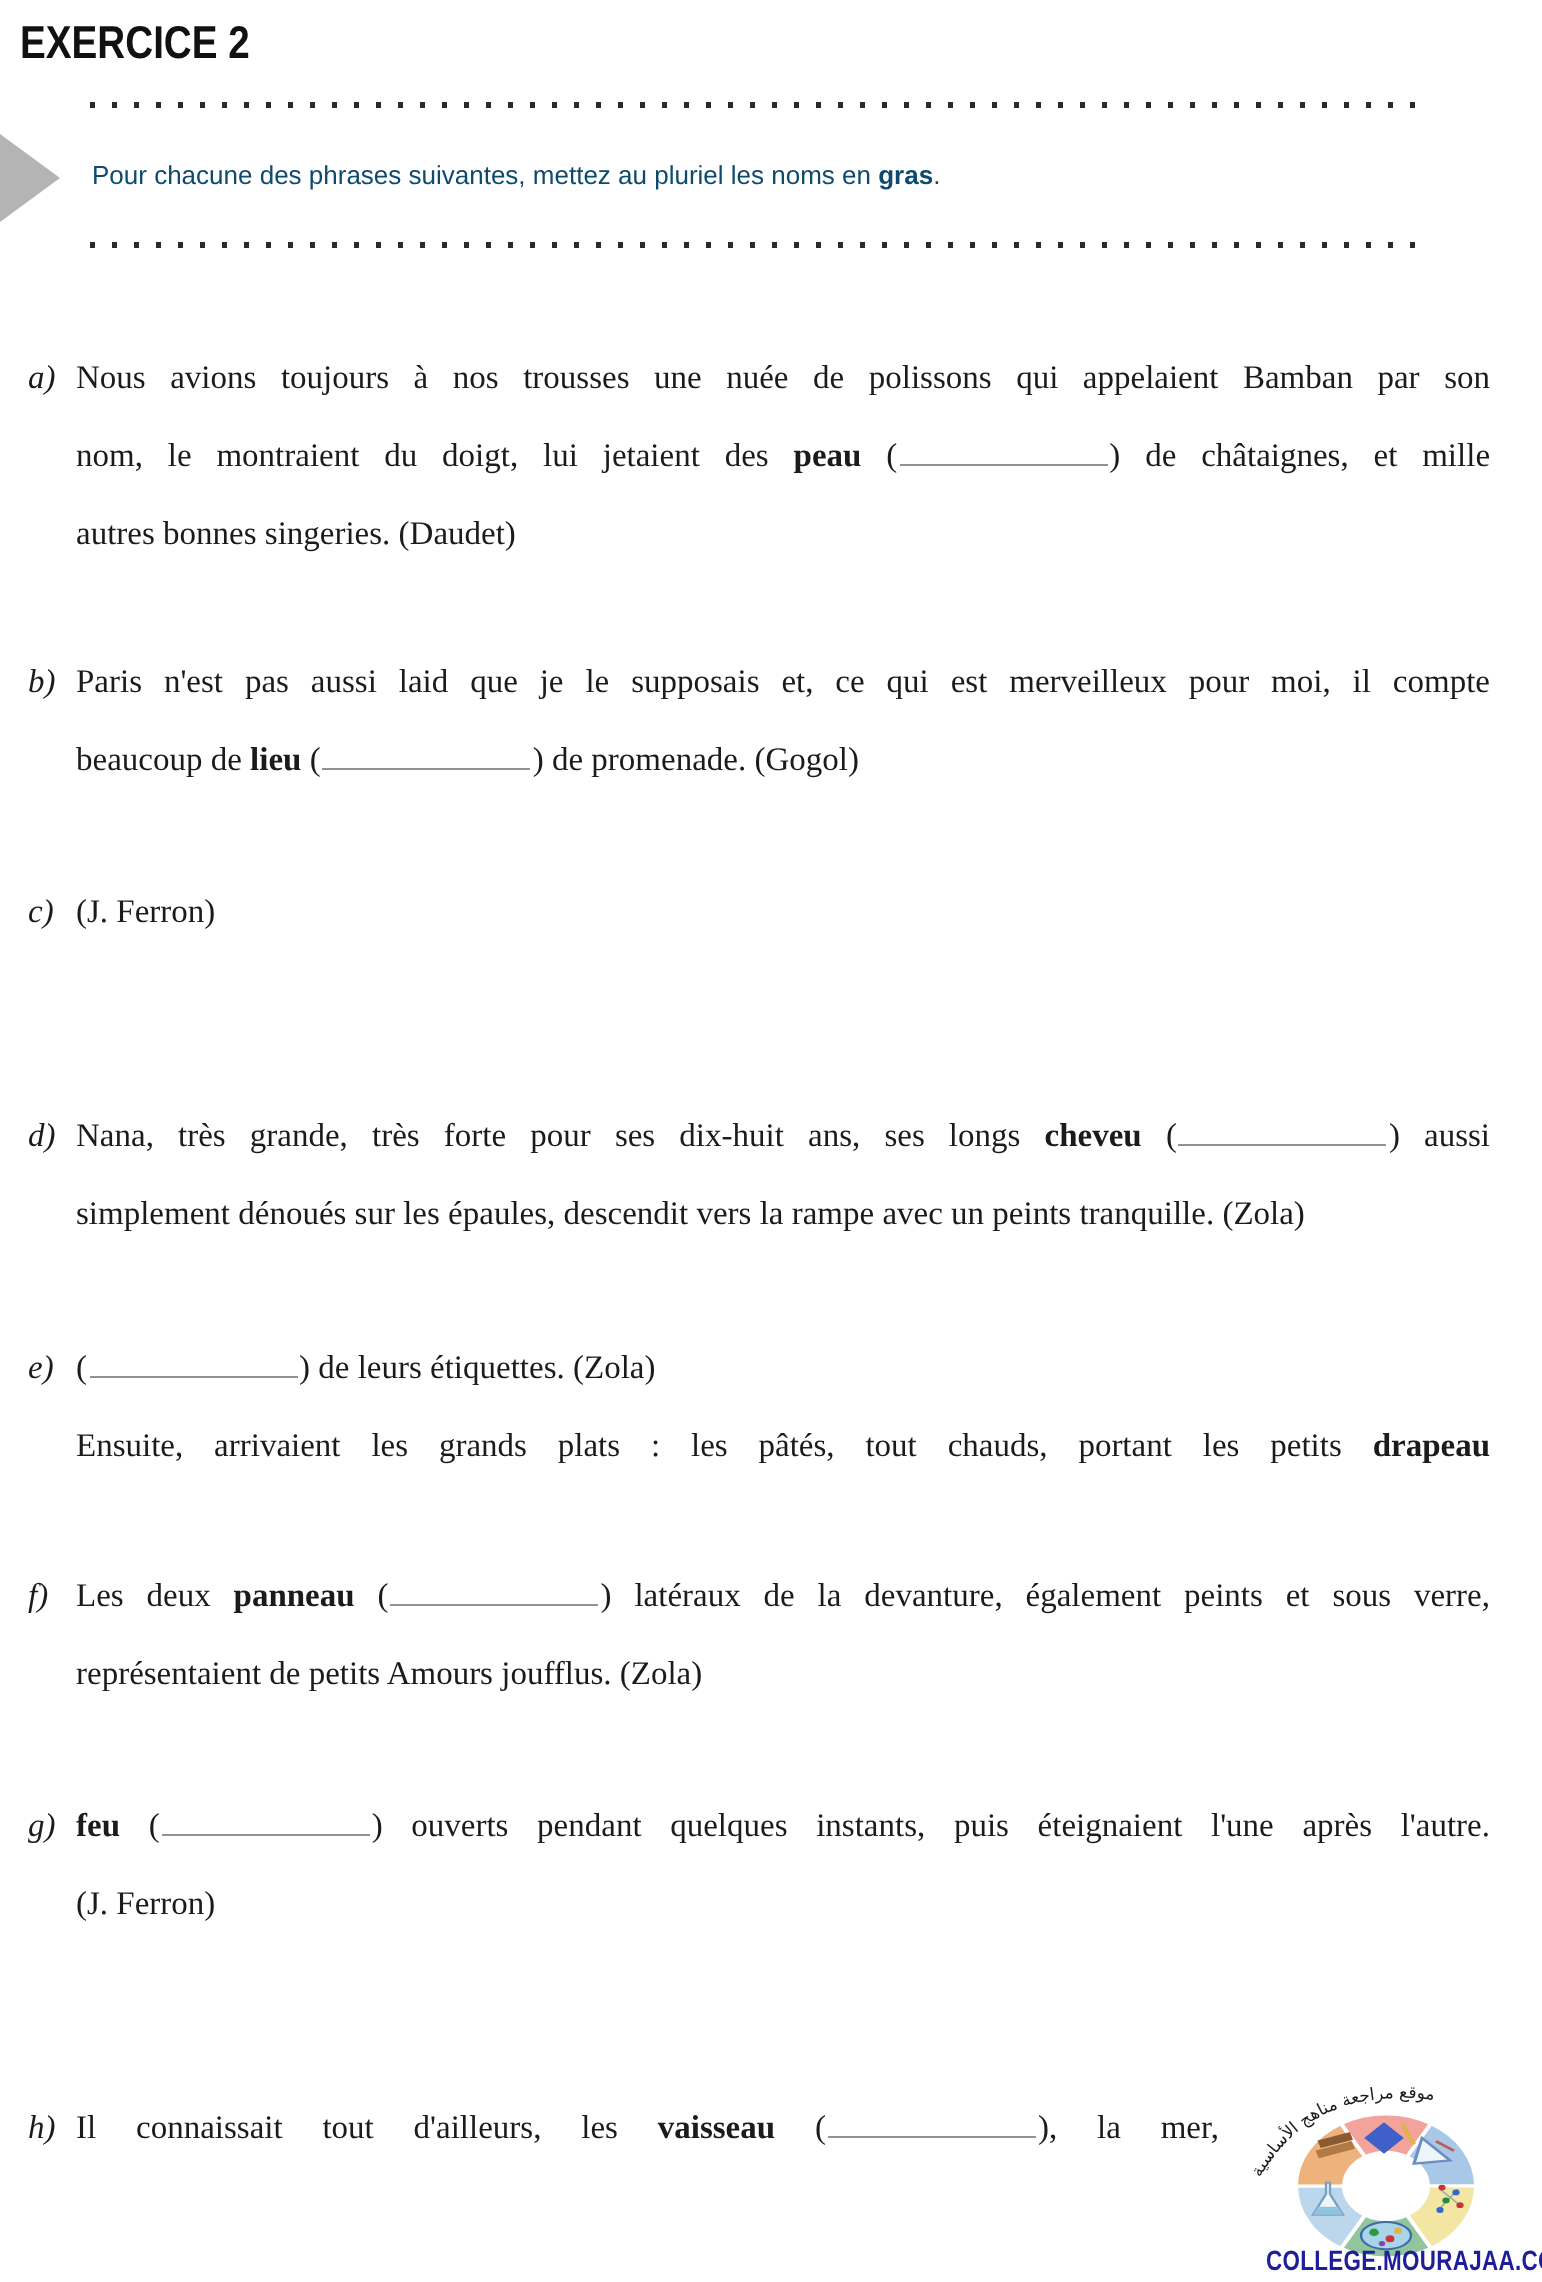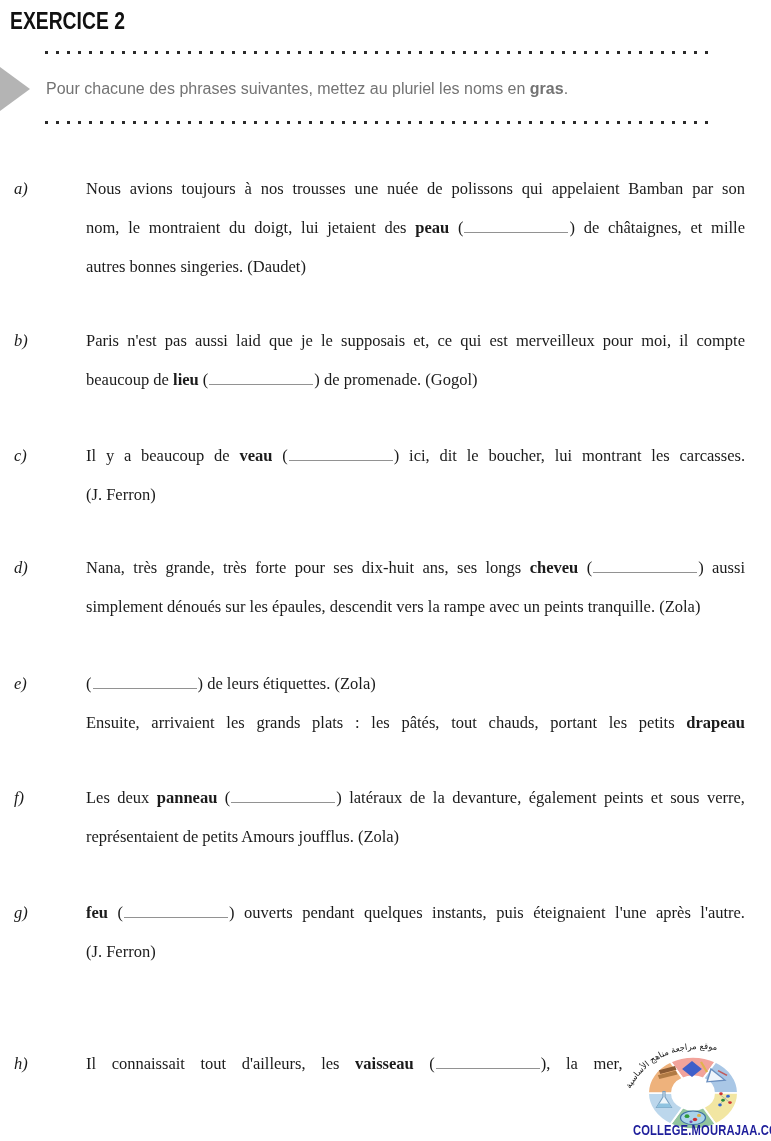--- a/index.html
+++ b/index.html
@@ -9,34 +9,34 @@
        font-weight:900;font-size:23px;letter-spacing:0px;transform:scaleX(0.84);
        transform-origin:left center;white-space:nowrap;color:#111;}
   .dotted{position:absolute;left:45px;width:666px;height:3px;
        background:repeating-linear-gradient(to right,#2a2a2a 0 2.6px,transparent 2.6px 11px);}
   #dots-top{top:51px;}
   #dots-bottom{top:121px;}
   .instr-arrow{position:absolute;left:0;top:67px;width:0;height:0;
        border-top:22px solid transparent;border-bottom:22px solid transparent;
        border-left:30px solid #b4b4b4;}
   .instruction{position:absolute;left:46px;top:80px;font-family:"Liberation Sans",sans-serif;
-       font-size:16px;color:#737373;text-align:center;}
+       font-size:13px;color:#0c4a6e;text-align:center;}
   .items{position:absolute;left:0;top:0;width:771px;height:1141px;}
   .item{position:absolute;left:14px;width:731px;display:flex;}
   .item:nth-of-type(1){top:169px}
   .item:nth-of-type(2){top:321px}
   .item:nth-of-type(3){top:436px}
   .item:nth-of-type(4){top:548px}
   .item:nth-of-type(5){top:664px}
   .item:nth-of-type(6){top:778px}
   .item:nth-of-type(7){top:893px}
   .item:nth-of-type(8){top:1044px}
   .item-label{flex:0 0 24px;font-style:italic;font-size:16.5px;line-height:39px;}
   .item-text{width:707px;margin:0;font-size:16.5px;line-height:39px;}
-  .line{text-align:justify;text-align-last:justify;margin-left:48px;}
+  .line{text-align:justify;text-align-last:justify;}
   .line.last{text-align:left;text-align-last:auto;}
   .blank-wrap{white-space:nowrap;}
   .blank{display:inline-block;width:104px;height:13px;border-bottom:1.5px solid #929292;
        margin:0 1px;}
   strong{font-weight:bold;}
   .logo-box{position:absolute;left:626px;top:1031px;width:145px;height:110px;background:#fff;}
   .watermark{position:absolute;left:633px;top:1122px;font-family:"Liberation Sans",sans-serif;
        font-weight:900;font-size:14px;white-space:nowrap;transform:scaleX(0.80);
        transform-origin:left center;letter-spacing:0.2px;}
 </style>
@@ -64,21 +64,20 @@
     <div class="item">
       <span class="item-label">b)</span>
       <div class="item-text">
         <div class="line"><span>Paris n'est pas aussi laid que je le supposais et, ce qui est merveilleux pour moi, il compte</span></div>
         <div class="line last"><span>beaucoup de </span><strong>lieu</strong><span> </span><span class="blank-wrap">(<span class="blank"></span>)</span><span> de promenade. (Gogol)</span></div>
       </div>
     </div>
     <div class="item">
       <span class="item-label">c)</span>
       <div class="item-text">
-        <div class="line"><span>Il y a beaucoup de </span><strong>veau</strong><span> </span><span class="blank-wrap">(<span class="blank"></span>)</span><span> ici, dit le boucher, lui montrant les carcasses.</span></div>
         <div class="line last"><span>(J. Ferron)</span></div>
       </div>
     </div>
     <div class="item">
       <span class="item-label">d)</span>
       <div class="item-text">
         <div class="line"><span>Nana, très grande, très forte pour ses dix-huit ans, ses longs </span><strong>cheveu</strong><span> </span><span class="blank-wrap">(<span class="blank"></span>)</span><span> aussi</span></div>
         <div class="line last"><span>simplement dénoués sur les épaules, descendit vers la rampe avec un peints tranquille. (Zola)</span></div>
       </div>
     </div>

